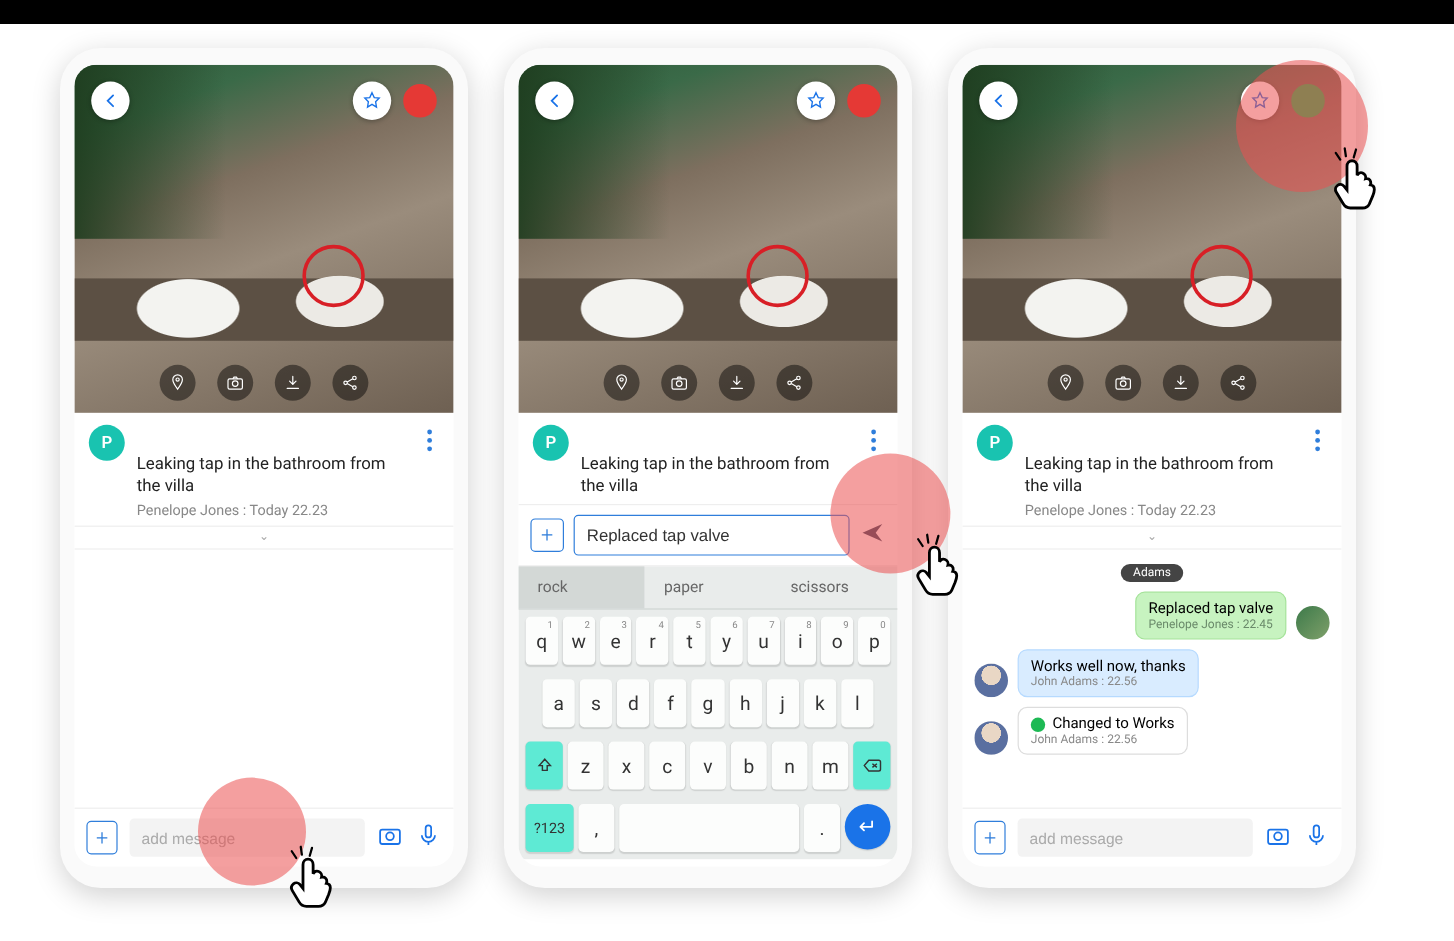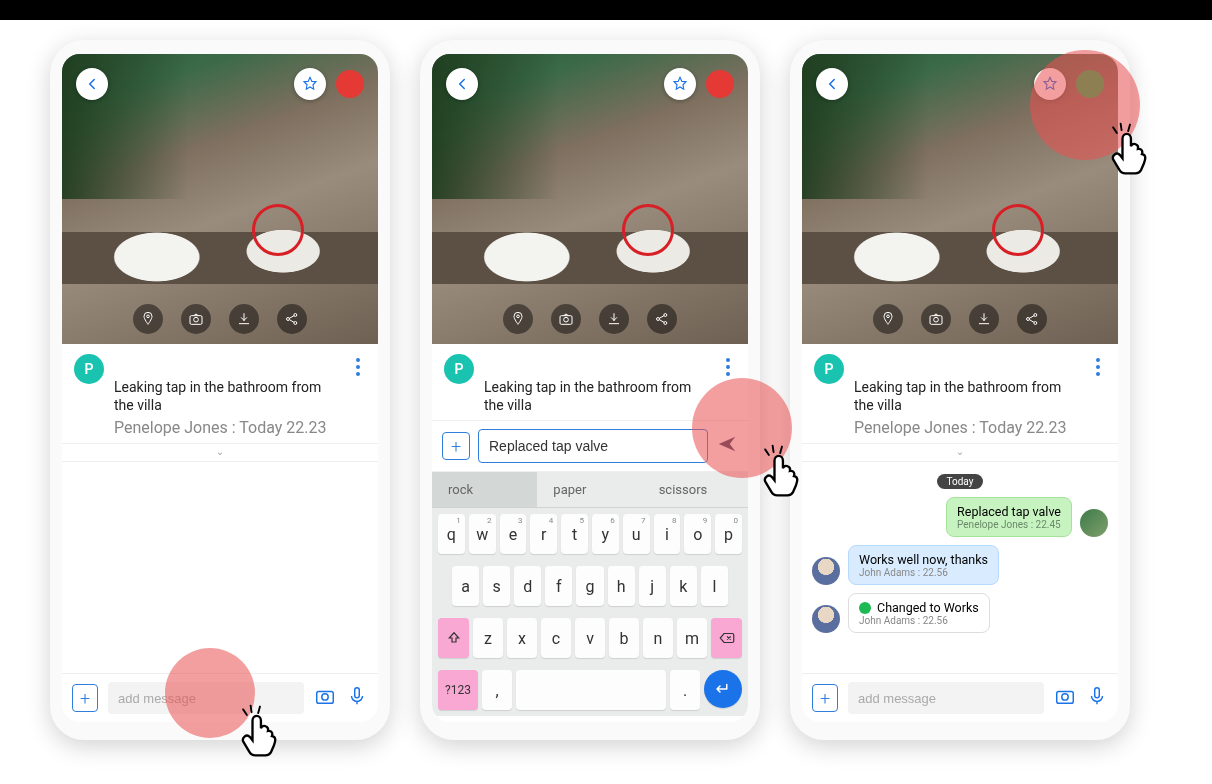--- a/index.html
+++ b/index.html
@@ -70,21 +70,21 @@
   .title-card {
     padding:10px 12px 6px; border-bottom:1px solid #eee; display:flex; gap:10px; position:relative;
   }
   .avatar-p {
     width:30px; height:30px; border-radius:50%; background:#19c3b0; color:#fff;
     display:flex; align-items:center; justify-content:center; font-size:14px; font-weight:600;
     flex-shrink:0;
   }
   .title-text { flex:1; }
   .title-text .t1 { font-size:14px; color:#222; line-height:1.25;margin-top:25px; }
-  .title-text .t2 { font-size:16px; color:#888; margin-top:4px; }
+  .title-text .t2 { font-size:12px; color:#888; margin-top:4px; }
   .kebab { width:16px; display:flex; flex-direction:column; gap:3px; align-items:center; padding-top:4px; }
   .kebab span { width:4px; height:4px; background:#2f7edb; border-radius:50%; }
   .chev { text-align:center; font-size:10px; color:#aaa; padding:2px 0 4px; border-bottom:1px solid #eee; }
   
   .messages { flex:1; overflow:hidden; padding:8px 10px; position:relative; }
   .day-pill { margin:4px auto 8px; background:#444; color:#fff; font-size:10px; padding:2px 10px; border-radius:10px; width:fit-content; }
   .msg-row { display:flex; align-items:flex-end; gap:8px; margin-bottom:8px; }
   .msg-row.right { justify-content:flex-end; }
   .msg-row.left { justify-content:flex-start; }
   .bubble { border-radius:8px; padding:6px 10px; font-size:12.5px; max-width:210px; }
@@ -123,21 +123,21 @@
   .suggest div { flex:1; text-align:left; padding:10px 16px; font-size:13px; color:#666; }
   .suggest div.active { background:#d3d8d6; }
   .krow { display:flex; justify-content:center; gap:4px; padding:6px 6px; }
   .key {
     flex:1; max-width:30px; height:40px; background:#fcfdfc; border-radius:4px;
     display:flex; flex-direction:column; align-items:center; justify-content:center;
     font-size:16px; color:#333; box-shadow:0 1px 1px rgba(0,0,0,0.12);
     position:relative;
   }
   .key .n { position:absolute; top:2px; right:4px; font-size:8px; color:#888; }
-  .key.wide { max-width:40px; background:#f9a8d4; }
+  .key.wide { max-width:40px; background:#5eead4; }
   .key.space { max-width:150px; flex:4; }
   .key.enter { background:#1a73e8; color:#fff; border-radius:50%; width:38px; height:38px; max-width:38px; flex:none; }
   
   .hl {
     position:absolute; border-radius:50%;
     background: rgba(235,80,80,0.55);
     pointer-events:none; z-index:50;
   }
   .pointer {
     position:absolute; z-index:60; pointer-events:none;
@@ -451,21 +451,21 @@
       </div>
       <div class="kebab">
             <span></span>
             <span></span>
             <span></span>
           </div>
     </div>
     <div class="chev">⌄</div>
 
     <div class="messages">
-      <div class="day-pill">Today</div>
+      <div class="day-pill">Adams</div>
 
       <div class="msg-row right">
         <div class="bubble b-green">
           <div>Replaced tap valve</div>
           <div class="meta">Penelope Jones : 22.45</div>
         </div>
         <div class="av-self"></div>
       </div>
 
       <div class="msg-row left">

